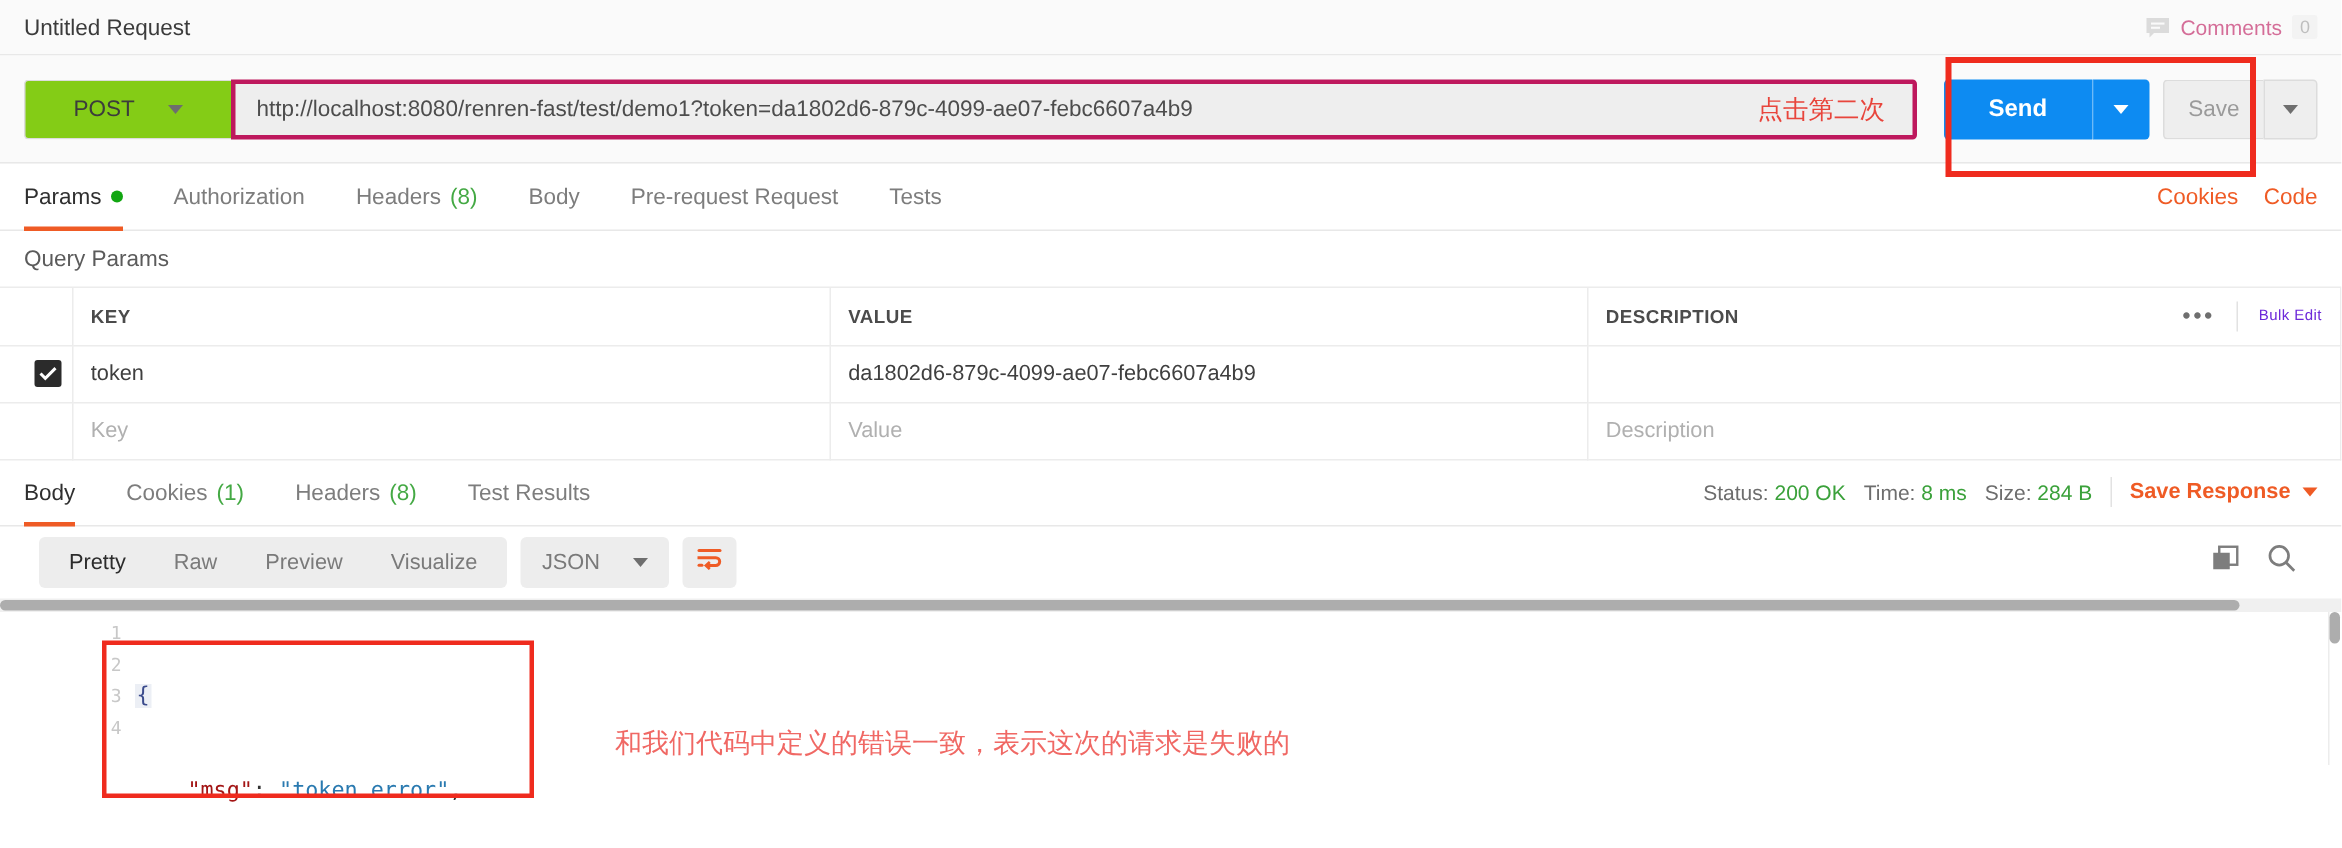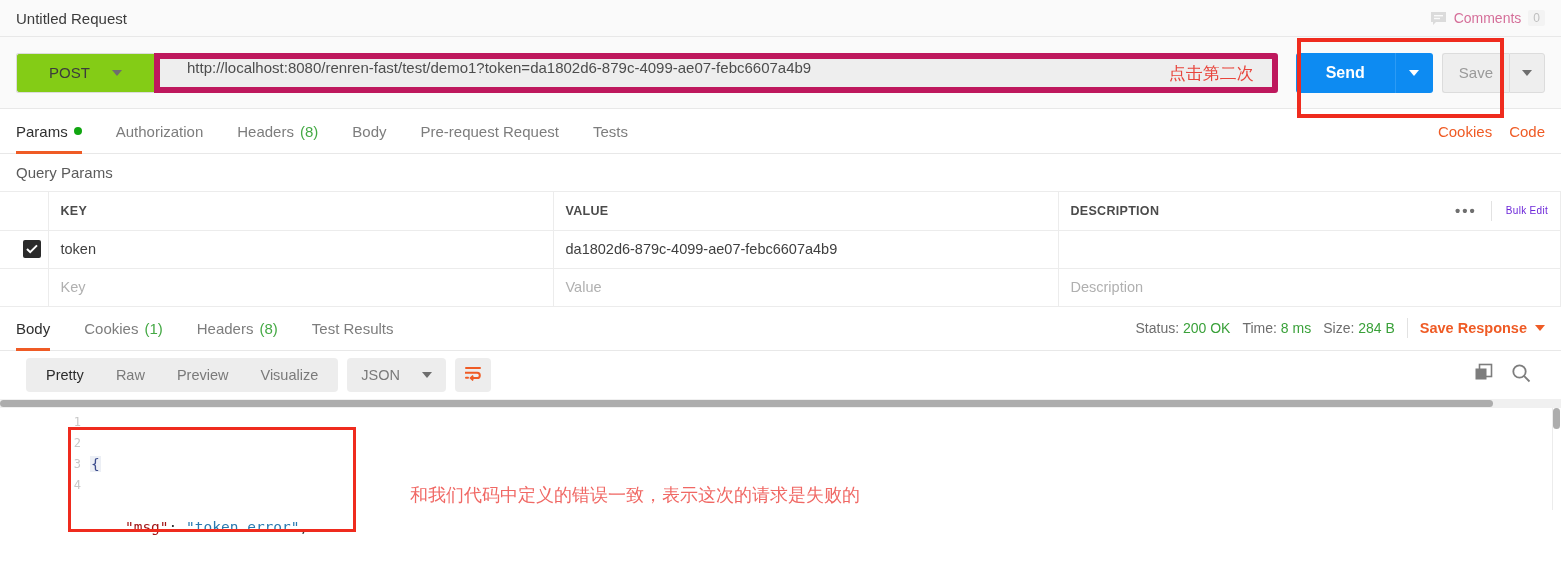--- a/index.html
+++ b/index.html
@@ -38,22 +38,22 @@
   }
   .method-select {
     width: 138px; height: 40px; background: #84cc16;
     border: 1px solid #dcdcdc; border-right: none;
     border-radius: 3px 0 0 3px;
     display: flex; align-items: center; justify-content: space-between;
     padding: 0 32px; font-size: 15px; color: #3c3c3c; cursor: pointer;
   }
   .url-input {
     flex: 1 1 auto; height: 40px; background: #eeeeee;
-    border: 6px solid #be185d; border-radius: 0 3px 3px 0;
-    display: flex; align-items: flex-start; padding: 0 27px;
+    border: 3px solid #be185d; border-radius: 0 3px 3px 0;
+    display: flex; align-items: center; padding: 0 14px;
     font-size: 15px; color: #4d4d4d; cursor: text;
     position: relative; min-width: 0;
   }
   .url-text { white-space: nowrap; overflow: hidden; text-overflow: clip; }
   .url-annot {
     position: absolute; right: 18px; top: 50%; transform: translateY(-50%);
     color: #e8453c; font-size: 17px; white-space: nowrap;
     font-family: "DejaVu Sans", sans-serif;
   }
   .send-group { display: flex; align-items: center; margin-left: 18px; position: relative; }

